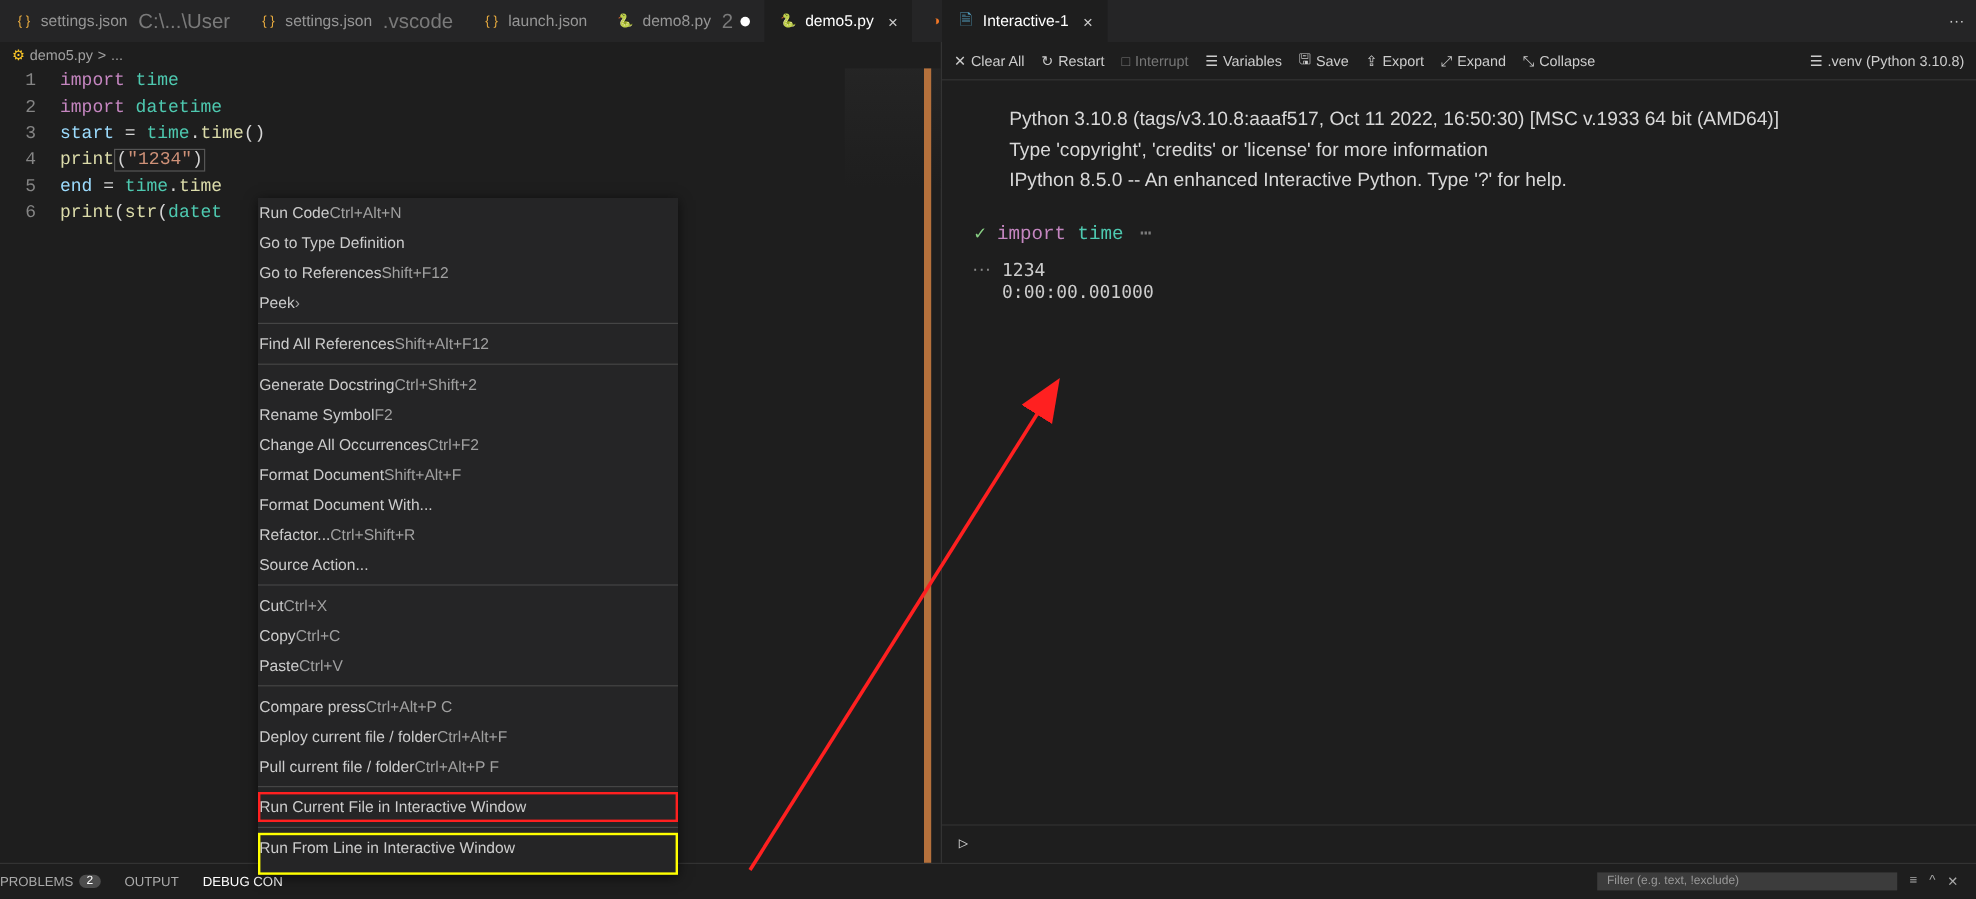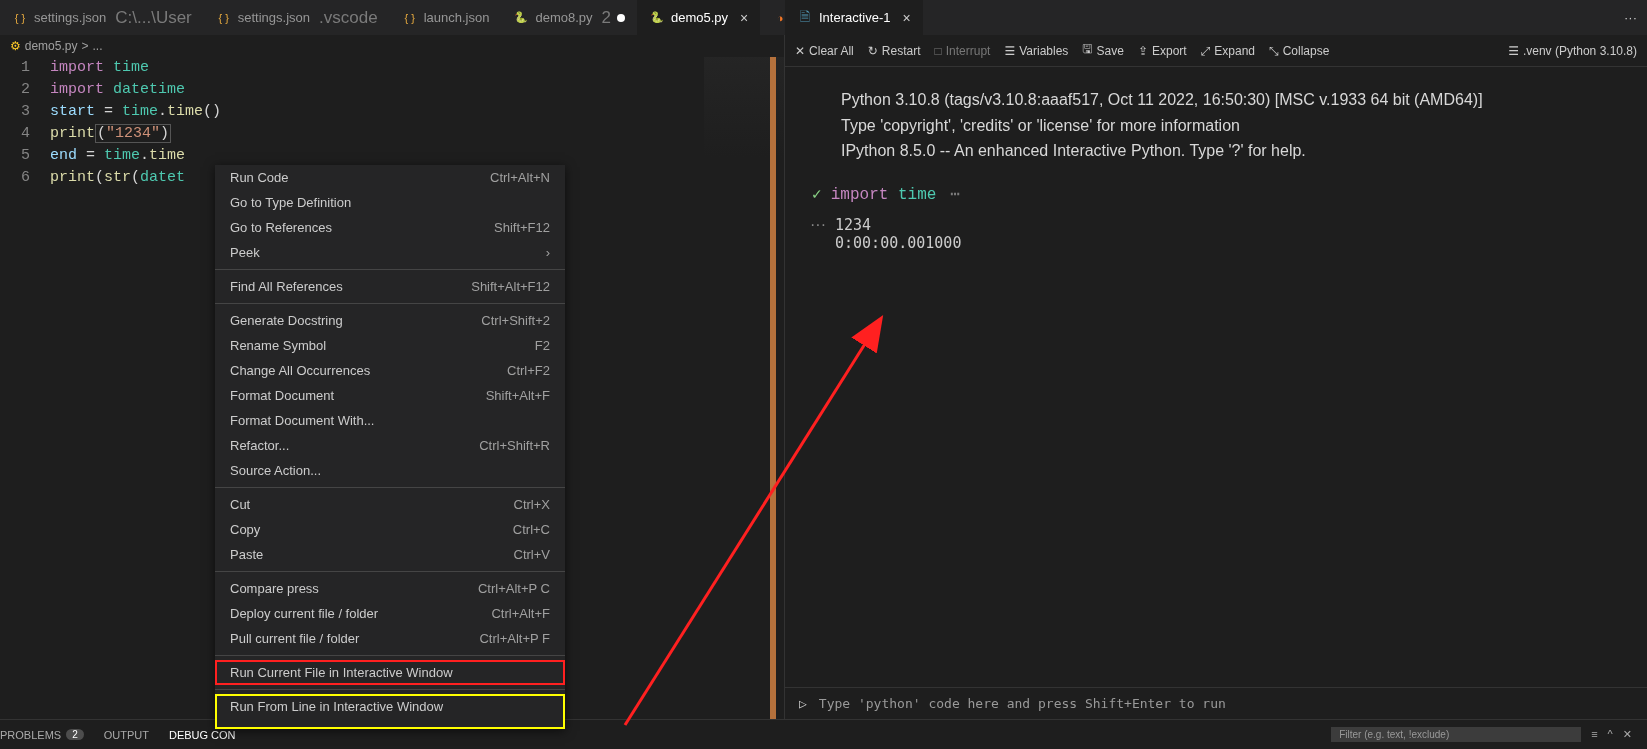--- a/index.html
+++ b/index.html
@@ -60,21 +60,21 @@
     .ruler { position:absolute; top:0; bottom:0; left:770px; width:6px; background:#b5713c;}
     .context-menu {
       position: absolute;
       left: 215px; top: 130px;
       width: 350px;
       background: #252526;
       box-shadow: 0 2px 10px rgba(0,0,0,0.6);
       font-size: 13px;
       z-index: 10;
     }
-    .menu-item { display: flex; justify-content: space-between; padding: 5px 15px; color: #cccccc; cursor: pointer;}
+    .menu-item { display: flex; padding: 5px 1px; color: #cccccc; cursor: pointer;}
     .menu-sep { height: 1px; background: #454545; margin: 4px 0;}
     .menu-shortcut { color: #a0a0a0; }
     .menu-arrow { color: #a0a0a0;}
     .hl-red { outline: 2px solid #ff2020; outline-offset: -2px;}
     .hl-yellow { outline: 2px solid #ffff00; outline-offset: -2px;}
     .group { padding:0;}
     .interactive-pane { flex: 1; display: flex; flex-direction: column; background: #1e1e1e;}
     .toolbar { display: flex; align-items: center; gap: 14px; padding: 5px 10px; font-size: 12px; color: #ccc; border-bottom: 1px solid #333;}
     .toolbar .spacer { flex: 1;}
     .tool-item { display: flex; align-items: center; gap: 4px; cursor: pointer;}
@@ -365,21 +365,20 @@
         </span>
       </div>
       <div style="position:relative">
         <span class="cell-dots">···</span>
         <div class="outcell">1234</div>
         <div class="outcell">0:00:00.001000</div>
       </div>
     </div>
     <div class="input-bar">
       <span style="color:#ccc">▷</span>
-      <span style="flex:1">Type 'python' code here and press Shift+Enter to run</span>
     </div>
   </div>
 </div>
 
 <div class="bottom-panel">
   <div class="panel-tabs">
     <span class="panel-tab">
       <span>PROBLEMS</span>
       <span class="badge">2</span>
     </span>

